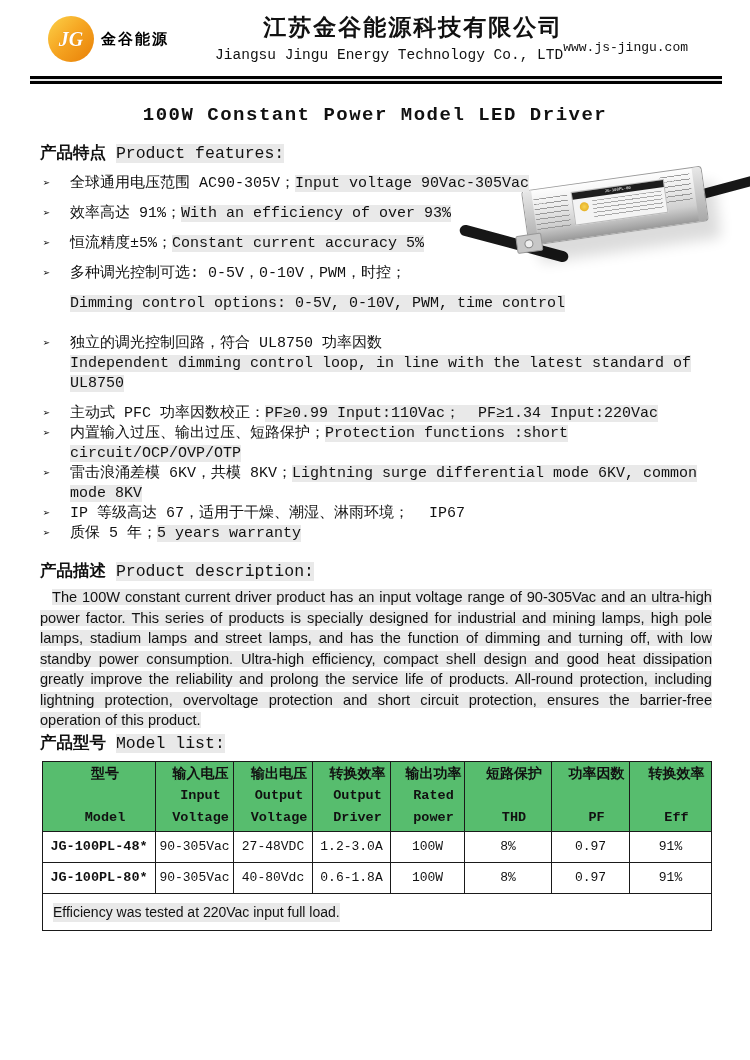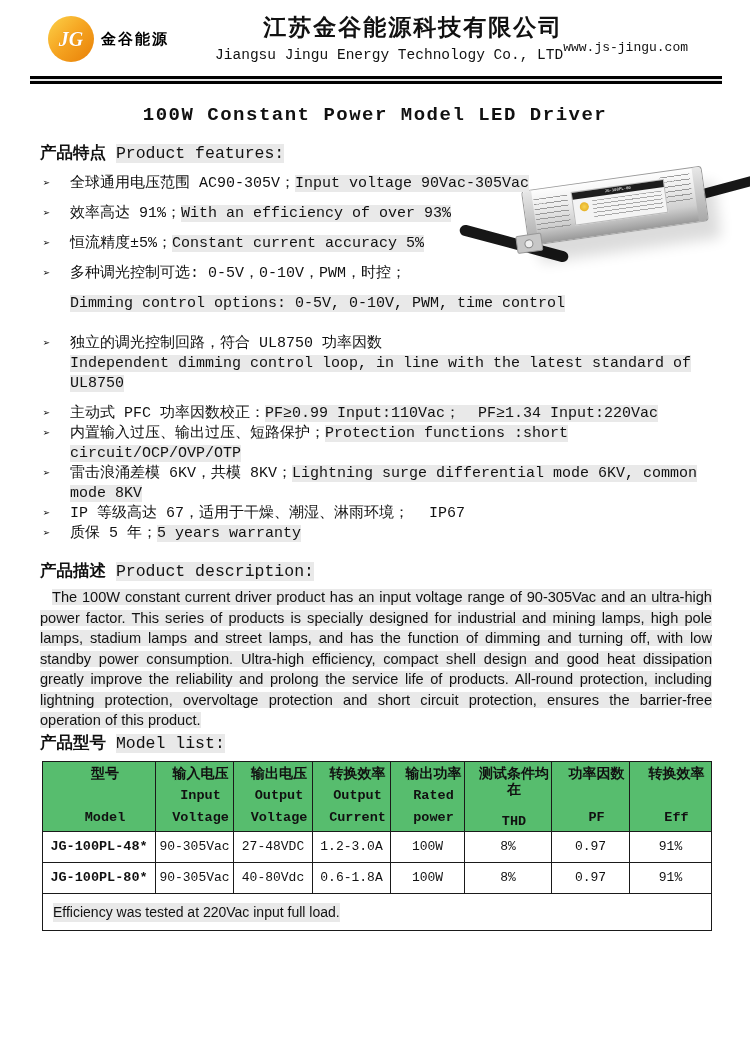--- a/index.html
+++ b/index.html
@@ -226,33 +226,33 @@
               <div class="th-cell">
                 <div class="th-cn">输出电压</div>
                 <div class="th-en">Output</div>
                 <div class="th-en">Voltage</div>
               </div>
             </th>
           <th>
               <div class="th-cell">
                 <div class="th-cn">转换效率</div>
                 <div class="th-en">Output</div>
-                <div class="th-en">Current</div>
+                <div class="th-en">Driver</div>
               </div>
             </th>
           <th>
               <div class="th-cell">
                 <div class="th-cn">输出功率</div>
                 <div class="th-en">Rated</div>
                 <div class="th-en">power</div>
               </div>
             </th>
           <th>
               <div class="th-cell">
-                <div class="th-cn">测试条件均在</div>
+                <div class="th-cn">短路保护</div>
                 <div class="th-en"></div>
                 <div class="th-en">THD</div>
               </div>
             </th>
           <th>
               <div class="th-cell">
                 <div class="th-cn">功率因数</div>
                 <div class="th-en"></div>
                 <div class="th-en">PF</div>
               </div>

